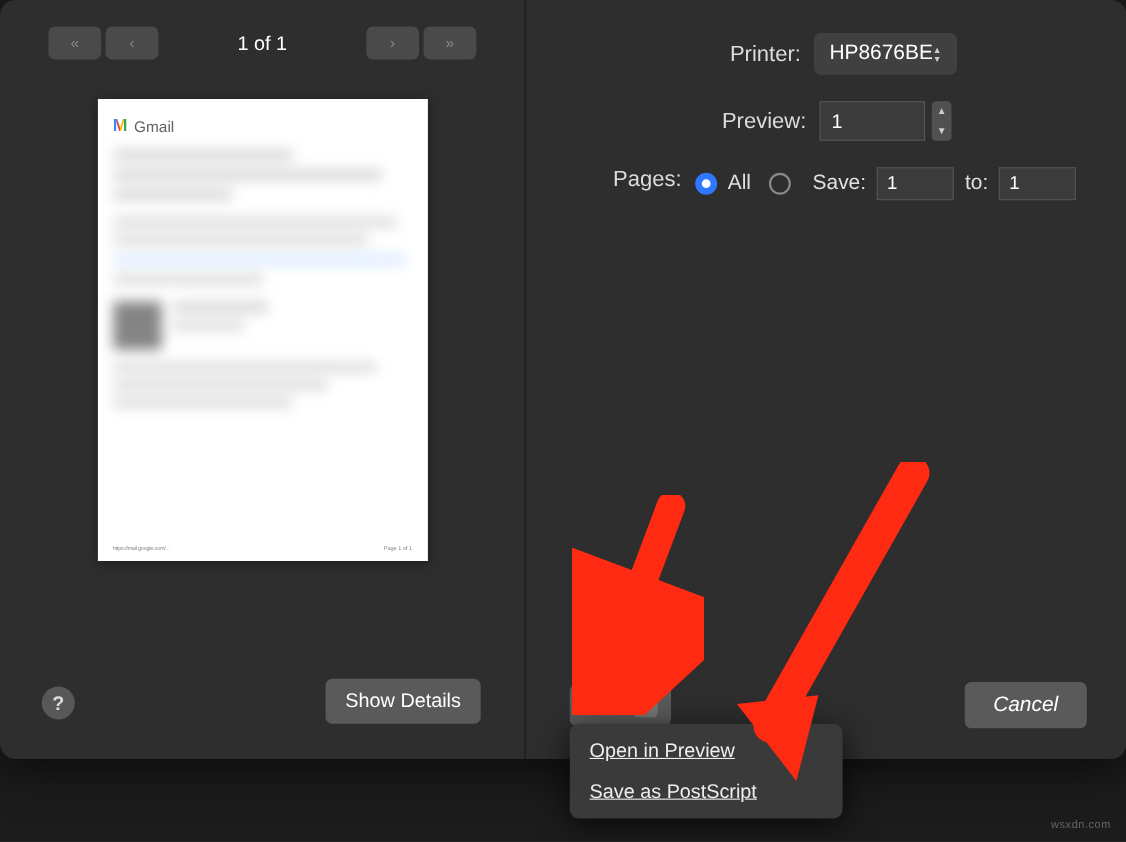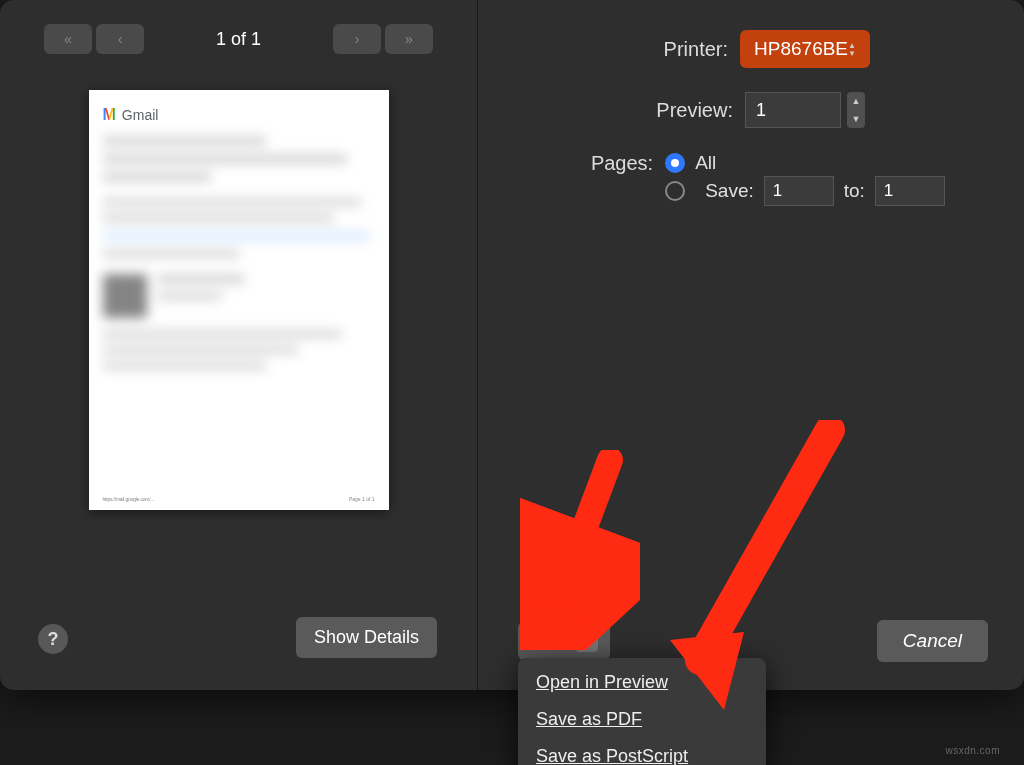--- a/index.html
+++ b/index.html
@@ -124,21 +124,21 @@
   }
   .form-label {
     width: 104px;
     text-align: right;
     font-size: 20px;
     color:#ddd;
     padding-right: 12px;
   }
   .printer-select {
     flex:1;
-    background:#c2410c;
+    background:#404040;
     border-radius:6px;
     height:38px;
     display:flex;
     align-items:center;
     padding: 0 14px;
     font-size:19px;
     color:#fff;
     justify-content: space-between;
   }
   .updown-chevron {
@@ -156,21 +156,21 @@
   .radio {
     width:20px; height:20px; border-radius:50%;
     border:2px solid #888; display:inline-block;
     position:relative; margin-right:10px;
     vertical-align: middle;
   }
   .radio.on { border-color:#2f78ff; background:#2f78ff; }
   .radio.on::after {
     content:""; position:absolute; inset:4px; background:#fff; border-radius:50%;
   }
-  .pages-group { display:flex; flex-direction:column; gap:2px; }
+  .pages-group { display:flex; flex-direction:row; gap:16px; }
   .range-row { display:flex; align-items:center; gap:10px; }
   .small-input {
     background:#3b3b3b;
     border:1px solid #555;
     width:70px; height:30px;
     color:#fff; font-size:17px;
     padding:0 8px;
   }
   .bottom-row {
     position:absolute;
@@ -226,21 +226,21 @@
     text-decoration:underline;
   }
   
   .arrow {
     position:absolute;
     z-index:30;
     pointer-events:none;
   }
   .watermark {
     position:absolute;
-    right: 24px;
+    right: 14px;
     top: 756px;
     font-size:10px;
     color:#666;
     letter-spacing: 0.5px;
     transform: translateY(-100%);
   }
   .stepper {
     display:flex; flex-direction:column; margin-left:6px;
     background:#505050; border-radius:4px; overflow:hidden;
   }
@@ -365,23 +365,20 @@
     </div>
 
   </div>
 </div>
 
 <div class="pdf-menu">
   <div class="pdf-menu-item">
     <span>Open in Preview</span>
   </div>
   <div class="pdf-menu-item">
-    <span>Save as PDF</span>
-  </div>
-  <div class="pdf-menu-item">
     <span>Save as PostScript</span>
   </div>
 </div>
 
 <svg class="arrow" style="left:520px; top:450px;" width="120" height="200">
   <defs>
     <marker id="ah1" markerWidth="8" markerHeight="8" refX="4" refY="4" orient="auto">
       <polygon points="0,0 8,4 0,8" fill="#ff2a12"></polygon>
     </marker>
   </defs>

